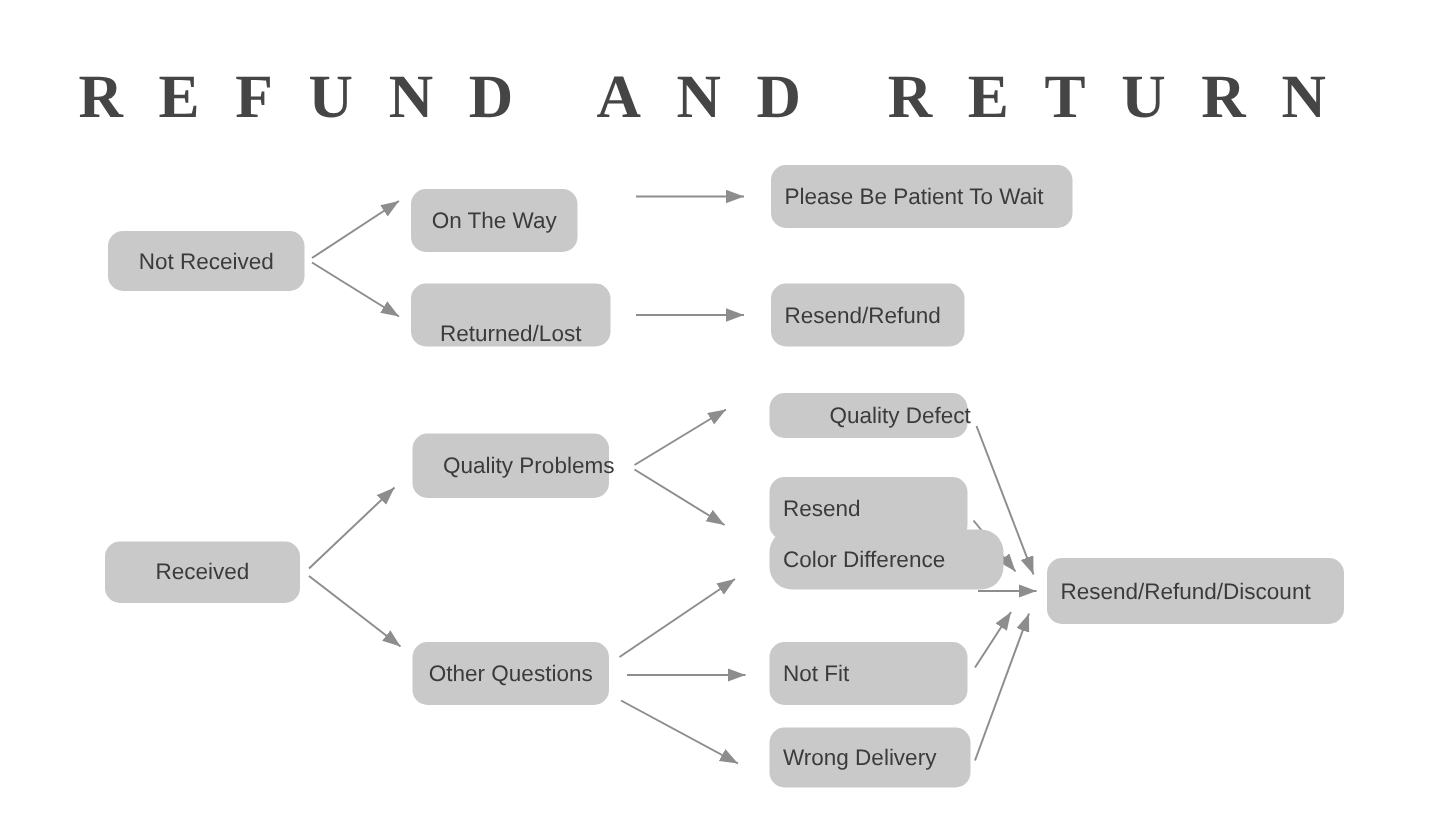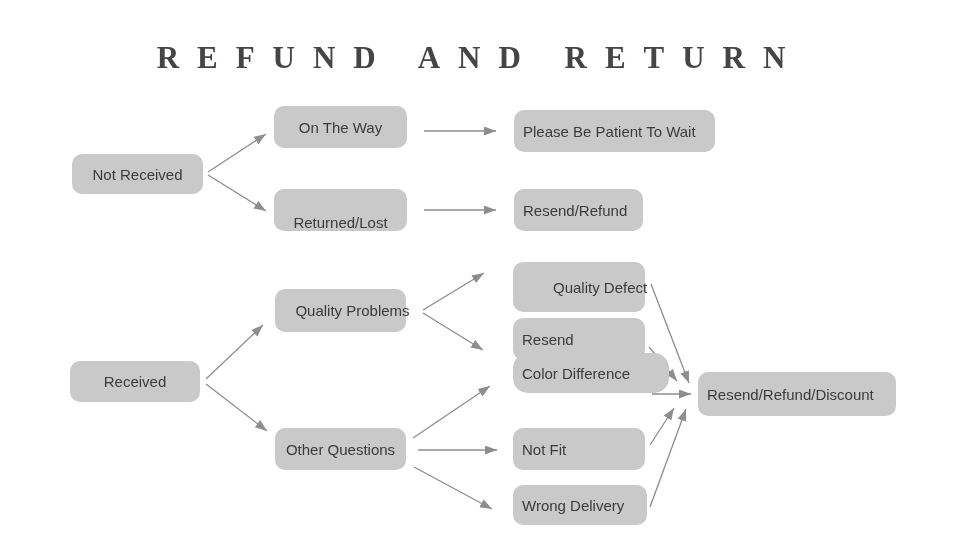--- a/index.html
+++ b/index.html
@@ -18,21 +18,21 @@
     background: var(--bg, #ffffff);
   }
   .title {
     position: absolute;
     top: 40px;
     left: 0;
     width: 100%;
     text-align: center;
     font-family: "Liberation Serif", serif;
     font-weight: bold;
-    font-size: 31px;
+    font-size: 41px;
     letter-spacing: 0.58em;
     color: var(--title-color, #454545);
     white-space: nowrap;
   }
   svg.edges {
     position: absolute;
     left: 0;
     top: 0;
     width: 960px;
     height: 560px;
@@ -87,42 +87,42 @@
         <line x1="652" y1="394" x2="691" y2="394" marker-end="url(#arrowhead)"></line>
         <line x1="650" y1="445" x2="674" y2="408" marker-end="url(#arrowhead)"></line>
         <line x1="650" y1="507" x2="686" y2="409" marker-end="url(#arrowhead)"></line>
       </g>
   </svg>
 
   <div>
       <div class="node" style="left: 72px; top: 154px; width: 131px; height: 40px;">
         <span>Not Received</span>
       </div>
-      <div class="node" style="left: 274px; top: 106px; width: 133px; height: 42px;">
+      <div class="node" style="left: 274px; top: 126px; width: 111px; height: 42px;">
         <span>On The Way</span>
       </div>
       <div class="node left" style="left: 514px; top: 110px; width: 201px; height: 42px;">
         <span>Please Be Patient To Wait</span>
       </div>
       <div class="node" style="left: 274px; top: 189px; width: 133px; height: 42px; align-items: flex-end;">
         <span>Returned/Lost</span>
       </div>
       <div class="node left" style="left: 514px; top: 189px; width: 129px; height: 42px;">
         <span>Resend/Refund</span>
       </div>
       <div class="node" style="left: 70px; top: 361px; width: 130px; height: 41px;">
         <span>Received</span>
       </div>
       <div class="node" style="left: 275px; top: 289px; width: 131px; height: 43px; padding-left: 24px;">
         <span>Quality Problems</span>
       </div>
       <div class="node" style="left: 275px; top: 428px; width: 131px; height: 42px;">
         <span>Other Questions</span>
       </div>
-      <div class="node left" style="left: 513px; top: 262px; width: 132px; height: 50px; padding-left: 40px;">
+      <div class="node left" style="left: 513px; top: 262px; width: 132px; height: 30px; padding-left: 40px;">
         <span>Quality Defect</span>
       </div>
       <div class="node left" style="left: 513px; top: 318px; width: 132px; height: 42px;">
         <span>Resend</span>
       </div>
       <div class="node left" style="left: 513px; top: 353px; width: 156px; height: 40px; border-radius: 15px;">
         <span>Color Difference</span>
       </div>
       <div class="node left" style="left: 513px; top: 428px; width: 132px; height: 42px;">
         <span>Not Fit</span>

